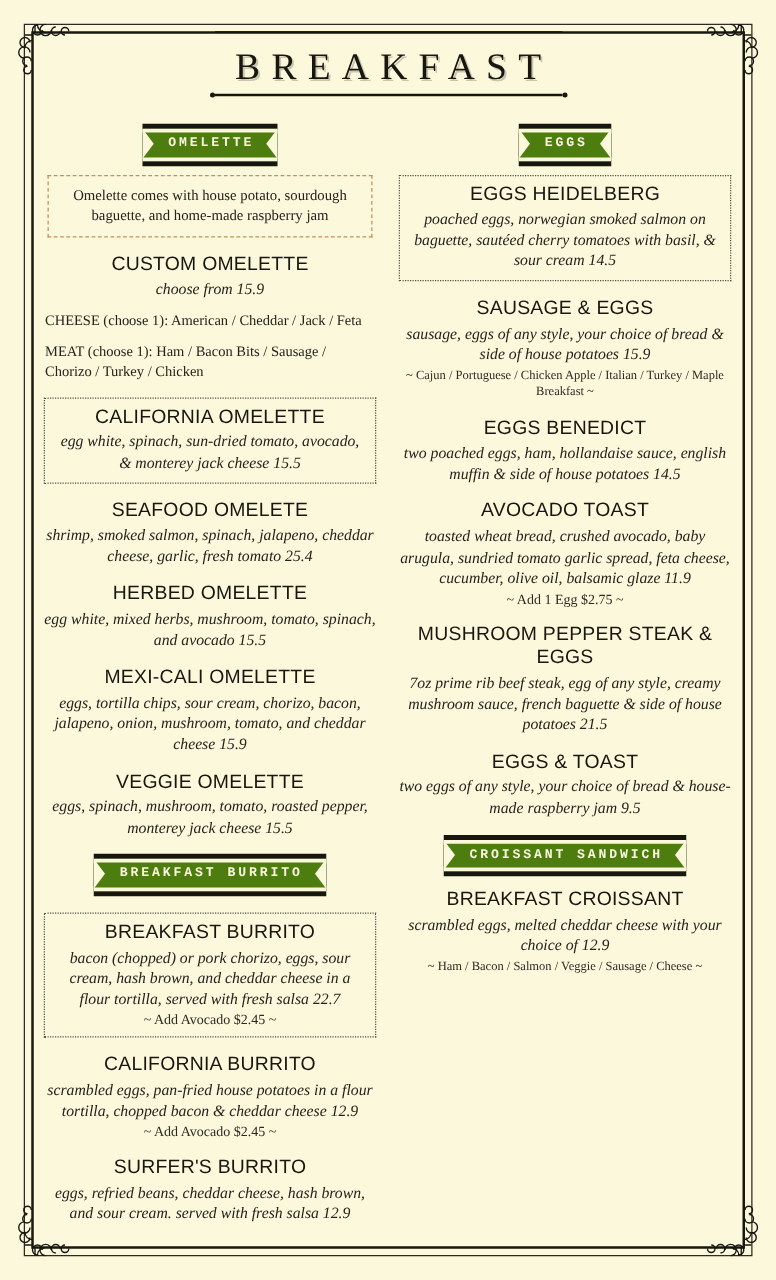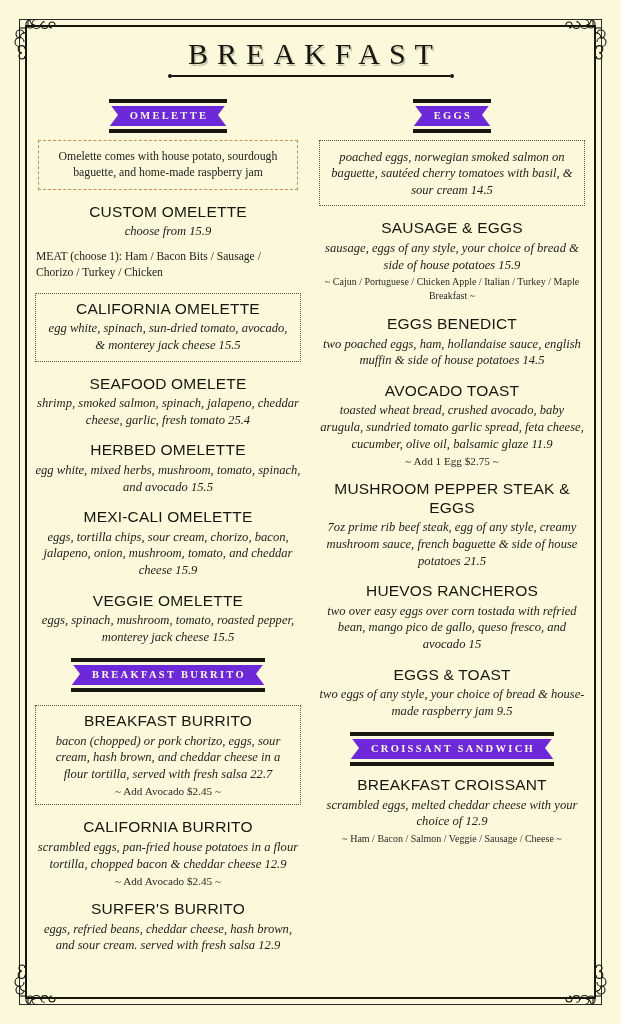--- a/index.html
+++ b/index.html
@@ -96,23 +96,23 @@
 
   
   .ribbon-wrap {
     margin: 0 auto;
     text-align: center;
     width: 100%;
   }
   .ribbon {
     display: inline-block;
     position: relative;
-    background: #6d28d9;
+    background: #4d7c0f;
     color: #fbf8dc;
-    font-family: Liberation Serif, serif;
+    font-family: Liberation Mono, monospace;
     font-size: 10.5px;
     font-weight: 700;
     letter-spacing: 2.3px;
     padding: 4px 19px 4px 21px;
     line-height: 1.1;
     border-top: 3px solid #fbf8dc;
     border-bottom: 3px solid #fbf8dc;
     box-shadow: 0 -4px 0 0 #17170f, 0 4px 0 0 #17170f;
   }
   .ribbon::before, .ribbon::after {
@@ -271,20 +271,21 @@
     </div>
 
     <div class="box-dashed">
       <p class="intro-text">Omelette comes with house potato, sourdough baguette, and home-made raspberry jam</p>
     </div>
 
     <div class="item">
       <p class="item-name">CUSTOM OMELETTE</p>
       <p class="item-desc">choose from   15.9</p>
     </div>
+    <p class="choice-line">CHEESE (choose 1): American / Cheddar / Jack / Feta</p>
     <p class="choice-line">MEAT (choose 1): Ham / Bacon Bits / Sausage / Chorizo / Turkey / Chicken</p>
 
     <div class="box-dotted">
       <div class="item">
         <p class="item-name">CALIFORNIA OMELETTE</p>
         <p class="item-desc">egg white, spinach, sun-dried tomato, avocado, &amp; monterey jack cheese  15.5</p>
       </div>
     </div>
 
     <div class="item">
@@ -336,20 +337,21 @@
   <div class="column">
 
     <div class="ribbon-wrap">
       <span class="ribbon-outer">
         <span class="ribbon">EGGS</span>
       </span>
     </div>
 
     <div class="box-dotted" style="margin-top:6px">
       <div class="item">
+        <p class="item-name">EGGS HEIDELBERG</p>
         <p class="item-desc">poached eggs, norwegian smoked salmon on baguette, sautéed cherry tomatoes with basil, &amp; sour cream  14.5</p>
       </div>
     </div>
 
     <div class="item">
       <p class="item-name">SAUSAGE &amp; EGGS</p>
       <p class="item-desc">sausage, eggs of any style, your choice of bread &amp; side of house potatoes  15.9</p>
       <p class="item-sub">~ Cajun / Portuguese / Chicken Apple  / Italian / Turkey / Maple Breakfast ~</p>
     </div>
     <div class="item">
@@ -357,24 +359,20 @@
       <p class="item-desc">two poached eggs, ham, hollandaise sauce, english muffin &amp; side of house potatoes  14.5</p>
     </div>
     <div class="item">
       <p class="item-name">AVOCADO TOAST</p>
       <p class="item-desc">toasted wheat bread, crushed avocado, baby arugula, sundried tomato garlic spread, feta cheese, cucumber, olive oil, balsamic glaze  11.9</p>
       <p class="item-addon">~ Add 1 Egg $2.75 ~</p>
     </div>
     <div class="item">
       <p class="item-name">MUSHROOM PEPPER STEAK &amp; EGGS</p>
       <p class="item-desc">7oz prime rib beef steak, egg of any style, creamy mushroom sauce, french baguette &amp; side of house potatoes  21.5</p>
-    </div>
-    <div class="item">
-      <p class="item-name">HUEVOS RANCHEROS</p>
-      <p class="item-desc">two over easy eggs over corn tostada with refried bean, mango pico de gallo, queso fresco, and avocado  15</p>
     </div>
     <div class="item">
       <p class="item-name">EGGS &amp; TOAST</p>
       <p class="item-desc">two eggs of any style, your choice of bread &amp; house-made raspberry jam  9.5</p>
     </div>
 
     <div class="spacer-lg"></div>
 
     <div class="ribbon-wrap">
       <span class="ribbon-outer">

